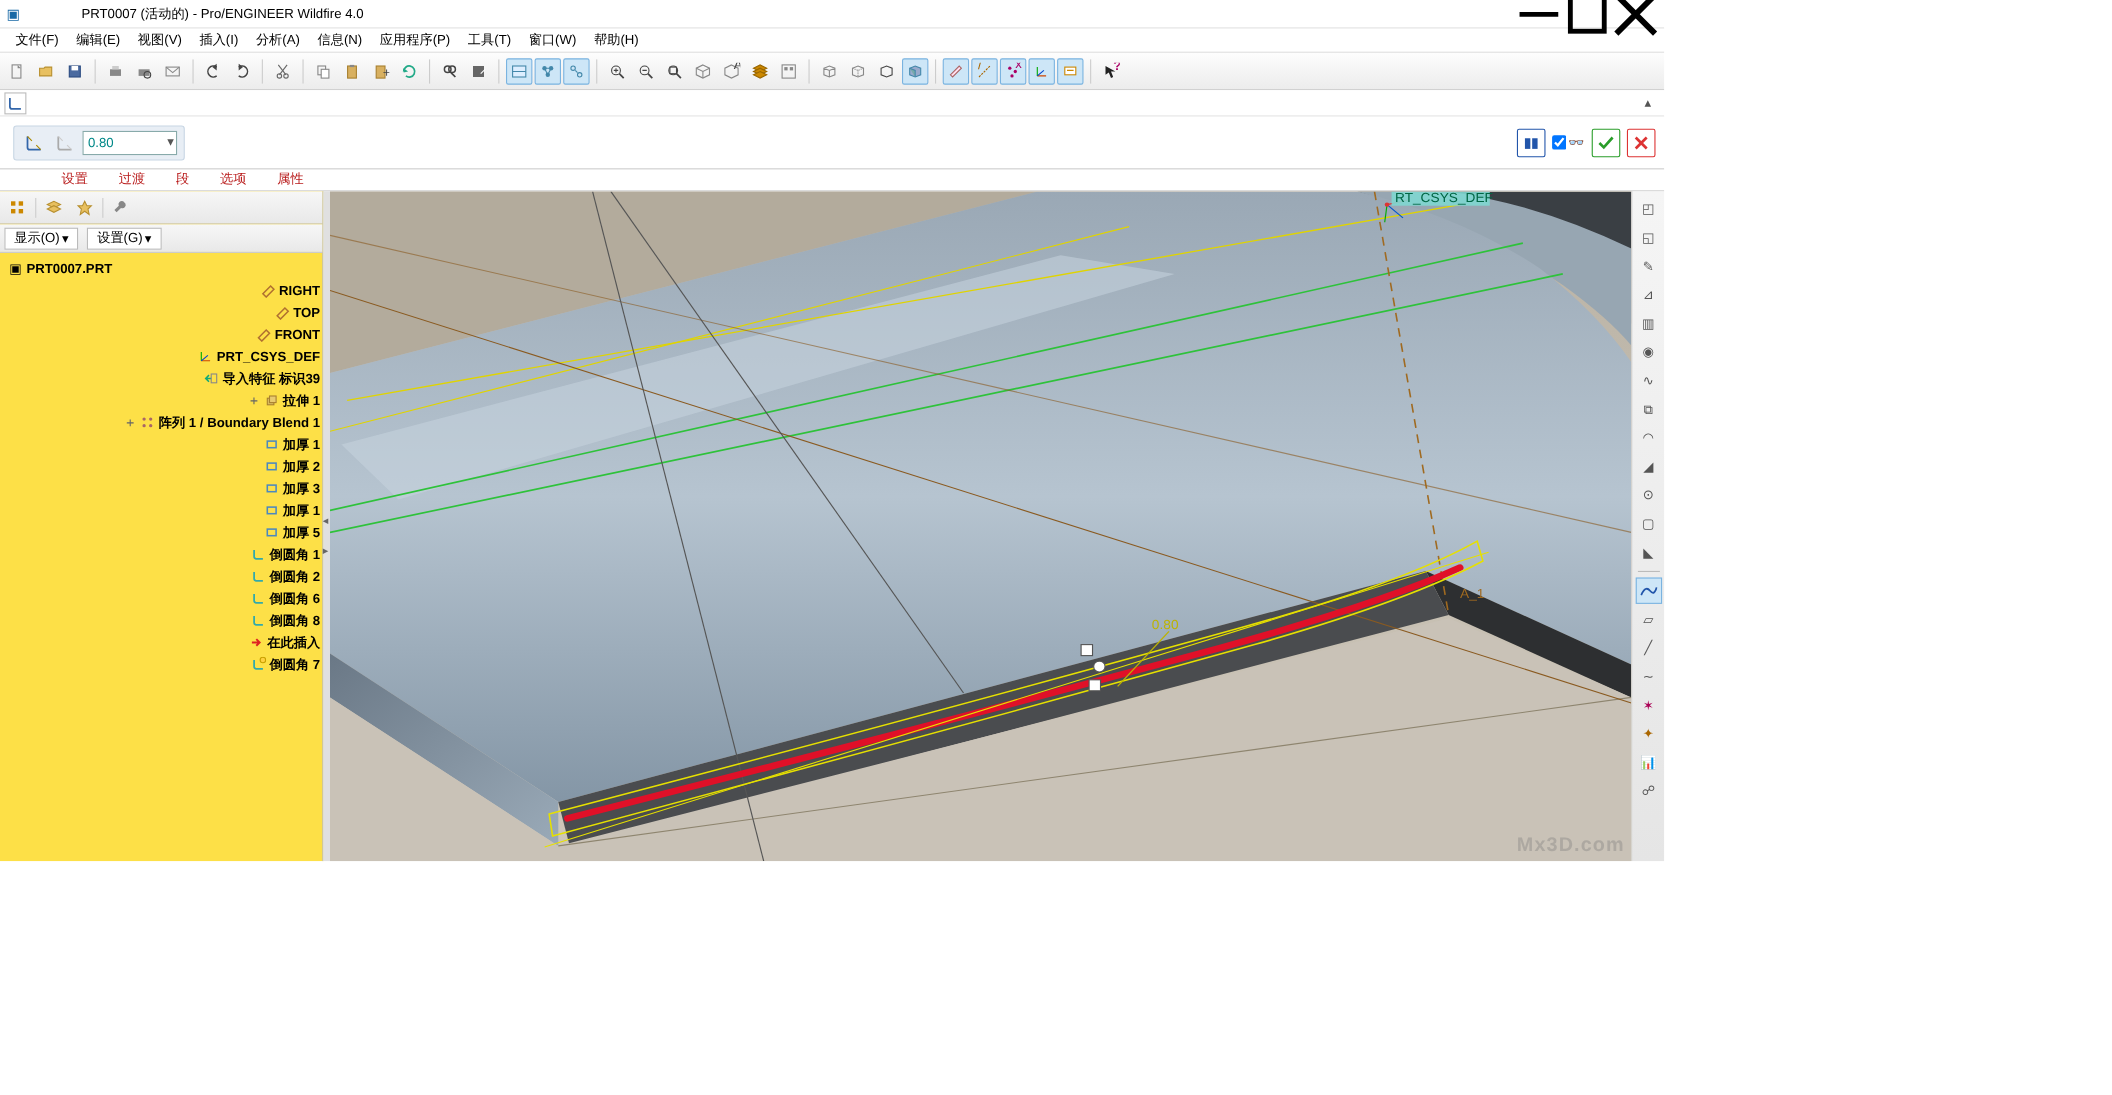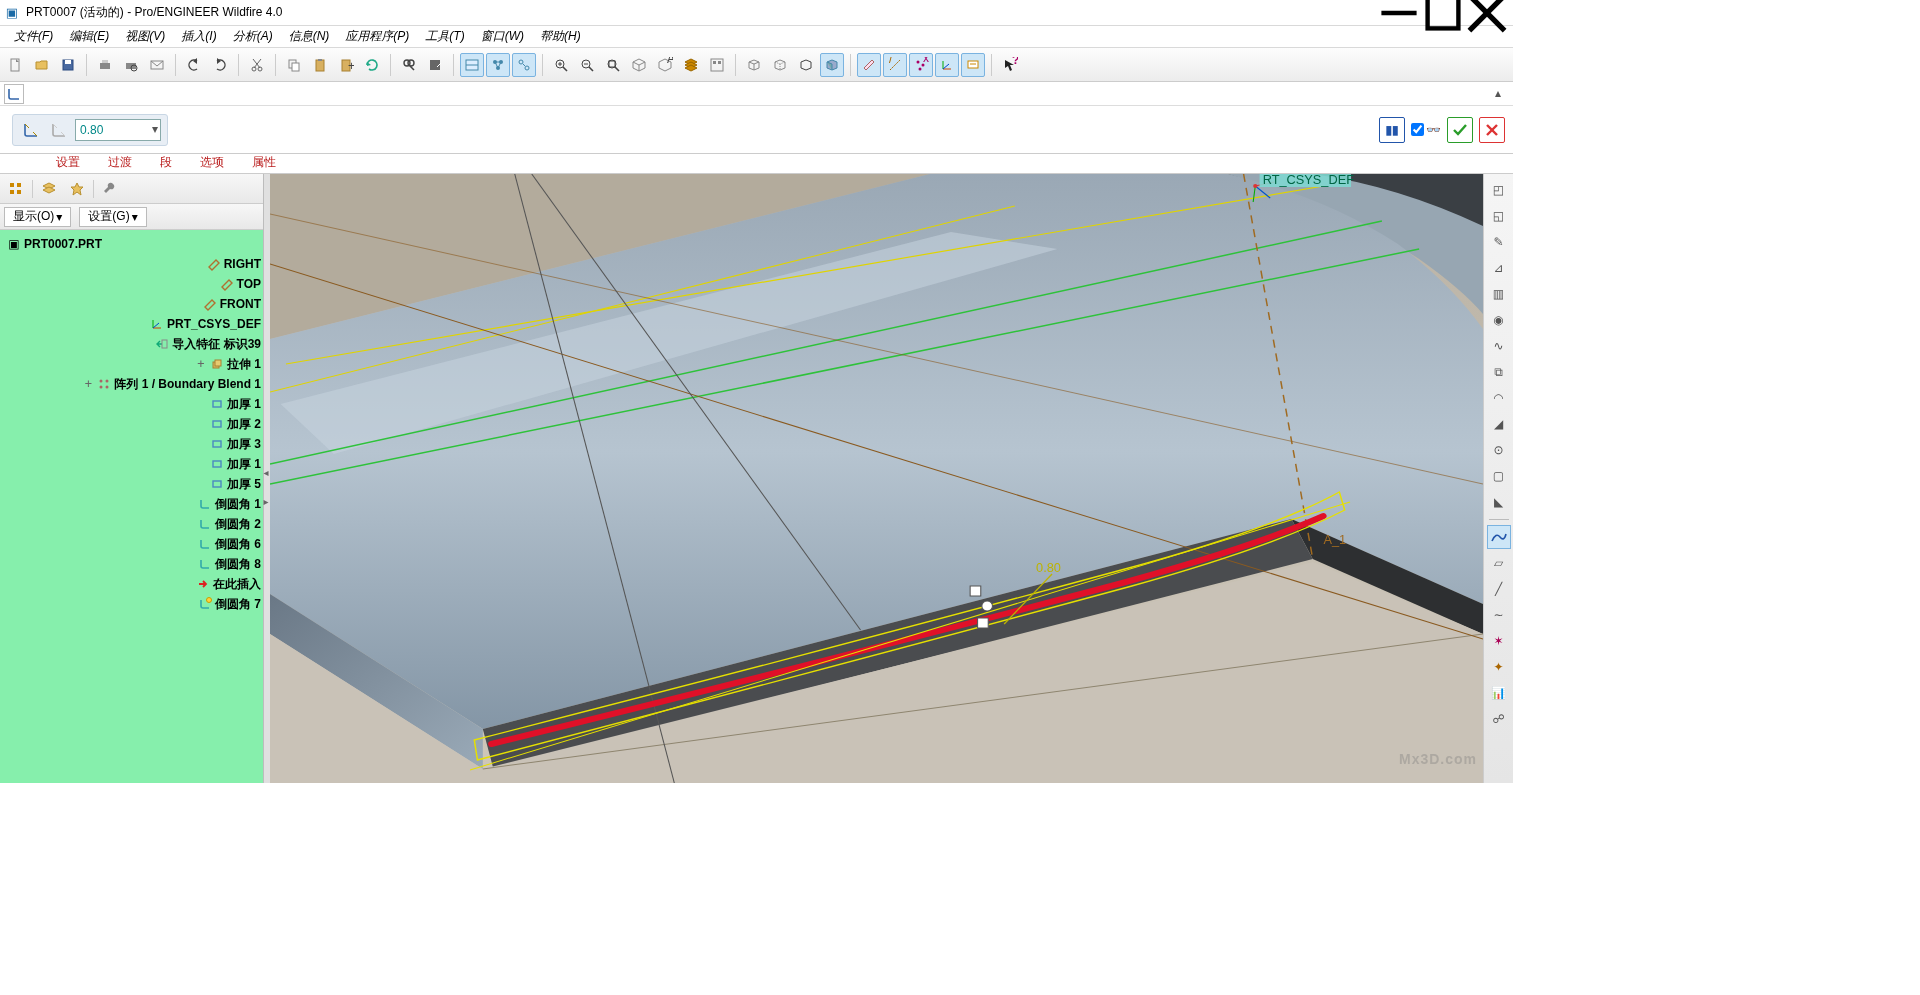--- a/index.html
+++ b/index.html
@@ -1,63 +1,63 @@
 <!DOCTYPE html>
 <html><head>
 <meta charset="utf-8">
 <style>
 * { margin:0; padding:0; box-sizing:border-box; font-family:"Microsoft YaHei","Segoe UI",Tahoma,sans-serif; font-size:12px; user-select:none; }
 html,body { width:1513px; height:783px; overflow:hidden; background:#fff; }
 .titlebar { height:26px; background:#fff; display:flex; align-items:center; padding:0 4px; border-bottom:1px solid #d9d9d9; }
 .titlebar .app-icon { width:16px; height:16px; margin-right:6px; color:#1a6aa6; display:flex; align-items:center; justify-content:center; font-size:13px; }
-.titlebar .title-text { color:#000; flex:1; }
+.titlebar .title-text { color:#000; flex:1;margin-left:48px; }
 .titlebar .win-btn { width:44px; height:26px; display:flex; align-items:center; justify-content:center; color:#000; }
 .menubar { height:22px; background:#fff; display:flex; align-items:center; padding:0 6px; gap:0; border-bottom:1px solid #d9d9d9; }
-.menubar .menu-item { padding:2px 8px; color:#000; cursor:default;font-style:italic; }
+.menubar .menu-item { padding:2px 8px; color:#000; cursor:default; }
 .toolbar { height:34px; background:linear-gradient(#fdfdfd,#ececec); border-bottom:1px solid #ccc; display:flex; align-items:center; padding:0 4px; gap:2px; }
 .toolbar .tb { width:24px; height:24px; display:flex; align-items:center; justify-content:center; border:1px solid transparent; border-radius:2px; color:#444; }
 .toolbar .tb.toggle-on { background:#cde6f7; border-color:#7ab3e0; }
 .toolbar .sep { width:1px; height:22px; background:#ccc; margin:0 4px; }
 .toolbar .tb svg { width:16px; height:16px; }
 .dash-bar { height:24px; background:#fff; border-bottom:1px solid #ddd; position:relative; display:flex; align-items:center; padding-left:4px; }
 .dash-bar .dash-btn { width:20px; height:20px; background:#fff; border:1px solid #bbb; display:flex; align-items:center; justify-content:center; color:#447; }
 .dash-bar .arrow-right { position:absolute; right:4px; top:4px; width:14px; height:14px; color:#555; }
 .feature-panel { height:48px; background:#fff; border-bottom:1px solid #ccc; display:flex; align-items:center; padding:0 12px; gap:10px; position:relative; }
 .feature-panel .fp-group { display:flex; align-items:center; gap:4px; background:#e8eef5; border:1px solid #c8d6e4; border-radius:3px; padding:3px 6px; }
 .fp-btn { width:24px; height:24px; display:flex; align-items:center; justify-content:center; color:#556; }
 .fp-input { width:86px; height:22px; border:1px solid #8aa; background:#fff; display:flex; align-items:center; padding:0 4px; color:#088; font-size:11px; position:relative; }
 .fp-input .chev { position:absolute; right:2px; top:2px; color:#555; }
 .feature-panel .right-controls { position:absolute; right:8px; display:flex; align-items:center; gap:6px; }
 .rc-btn { width:26px; height:26px; display:flex; align-items:center; justify-content:center; border:1px solid #bbb; border-radius:2px; background:#fff; }
 .rc-btn.ok { border-color:#2a9d2a; color:#2a9d2a; }
 .rc-btn.cancel { border-color:#d33; color:#d33; }
 .feature-tabs { height:20px; background:#fff; display:flex; align-items:flex-end; padding-left:52px; gap:20px; border-bottom:1px solid #ccc; }
 .feature-tabs .ft { color:#b91c1c; padding:2px 4px; cursor:default; }
 .main-row { display:flex; height:calc(100% - 26px - 22px - 34px - 24px - 48px - 20px); }
-.left-panel { width:264px; background:#86efac; border-right:1px solid #bcbcbc; display:flex; flex-direction:column; }
+.left-panel { width:294px; background:#fde047; border-right:1px solid #bcbcbc; display:flex; flex-direction:column; }
 .tree-toolbar { height:30px; background:linear-gradient(#f7f7f7,#e8e8e8); border-bottom:1px solid #ccc; display:flex; align-items:center; padding:0 4px; gap:4px; }
 .tree-toolbar .tt { width:24px; height:24px; display:flex; align-items:center; justify-content:center; }
 .tree-filter { height:26px; background:linear-gradient(#f7f7f7,#e8e8e8); border-bottom:1px solid #ccc; display:flex; align-items:center; padding:0 4px; gap:8px; }
 .tree-filter .tf-btn { height:20px; padding:0 8px; border:1px solid #bbb; background:#fff; display:flex; align-items:center; gap:2px; color:#000; }
 .tree { flex:1; overflow:auto; padding:4px 2px; }
 .tree-node { display:flex; align-items:center; height:20px; padding-left:4px; gap:2px; white-space:nowrap; }
 .tree-node .exp { width:12px; text-align:center; color:#666; font-family:monospace; cursor:default; }
 .tree-node .ticon { width:16px; height:16px; display:flex; align-items:center; justify-content:center; }
 .tree-node .tlabel { color:#000;font-weight:bold; }
 .tree .indent1 { padding-left:22px;justify-content:flex-end; }
 .splitter { width:6px; background:#e0e0e0; position:relative; cursor:col-resize; }
 .splitter .grip { position:absolute; left:-3px; top:50%; transform:translateY(-30%); width:10px; height:40px; display:flex; flex-direction:column; justify-content:space-between; align-items:center; }
 .splitter .grip .gch { color:#666; font-size:10px; }
 .viewport { flex:1; background:#c9c2b7; position:relative; overflow:hidden; }
 .viewport svg { width:100%; height:100%; display:block; }
 .right-tools { width:30px; background:linear-gradient(#f5f5f5,#e5e5e5); border-left:1px solid #ccc; display:flex; flex-direction:column; align-items:center; padding:4px 0; gap:2px; }
 .right-tools .rt { width:24px; height:24px; display:flex; align-items:center; justify-content:center; color:#555; border:1px solid transparent; }
 .right-tools .rt.sel { background:#cde6f7; border-color:#7ab3e0; }
 .right-tools .rsep { width:20px; height:1px; background:#bbb; margin:3px 0; }
-.watermark { position:absolute; right:6px; bottom:16px; font-size:14px; font-weight:bold; color:rgba(120,120,120,.35); letter-spacing:1px; font-family:Arial,sans-serif; }
+.watermark { position:absolute; right:6px; bottom:4px; font-size:18px; font-weight:bold; color:rgba(120,120,120,.35); letter-spacing:1px; font-family:Arial,sans-serif; }
 </style>
 </head>
 <body>
 
 <div class="titlebar">
   <span class="app-icon">▣</span>
   <span class="title-text">PRT0007 (活动的) - Pro/ENGINEER Wildfire 4.0</span>
   <div class="win-btn">
       <svg viewBox="0 0 10 10">
         <line x1="1" y1="5" x2="9" y2="5" stroke="#000" stroke-width="1"></line>

